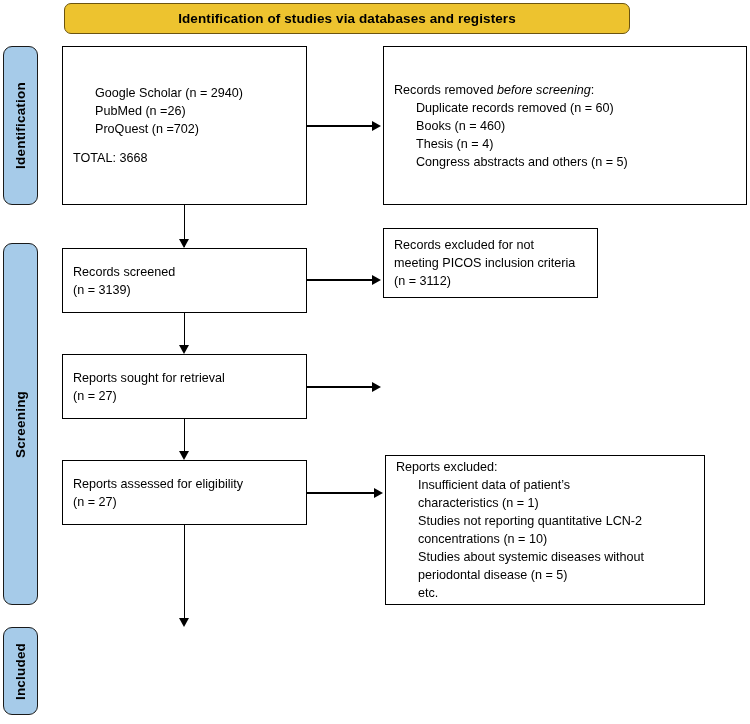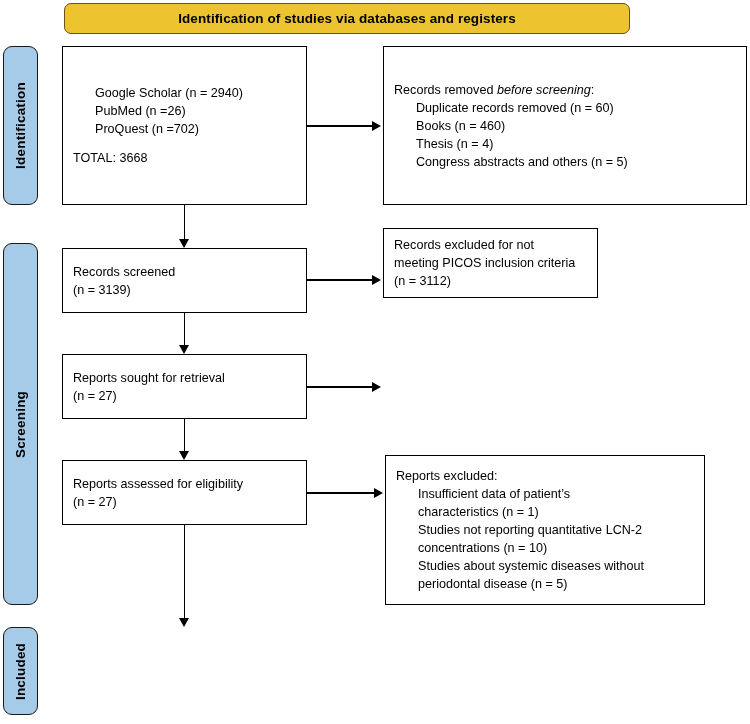--- a/index.html
+++ b/index.html
@@ -203,20 +203,21 @@
 
   <div class="node" style="left:385px; top:455px; width:320px; height:150px;">
     <div class="body">
       <div class="line">Reports excluded:</div>
       <div class="line hang">Insufficient data of patient’s</div>
       <div class="line hang">characteristics (n = 1)</div>
       <div class="line hang">Studies not reporting quantitative LCN-2</div>
       <div class="line hang">concentrations (n = 10)</div>
       <div class="line hang">Studies about systemic diseases without</div>
       <div class="line hang">periodontal disease (n = 5)</div>
+      <div class="line hang">etc.</div>
     </div>
   </div>
 
   <div class="hline" style="left:307px; top:492px; width:68px;"></div>
   <div class="arrow-r" style="left:374px; top:487.5px;"></div>
 
   <div class="vline" style="left:183.5px; top:525px; height:96px;"></div>
   <div class="arrow-d" style="left:179px; top:618px;"></div>
 
 

